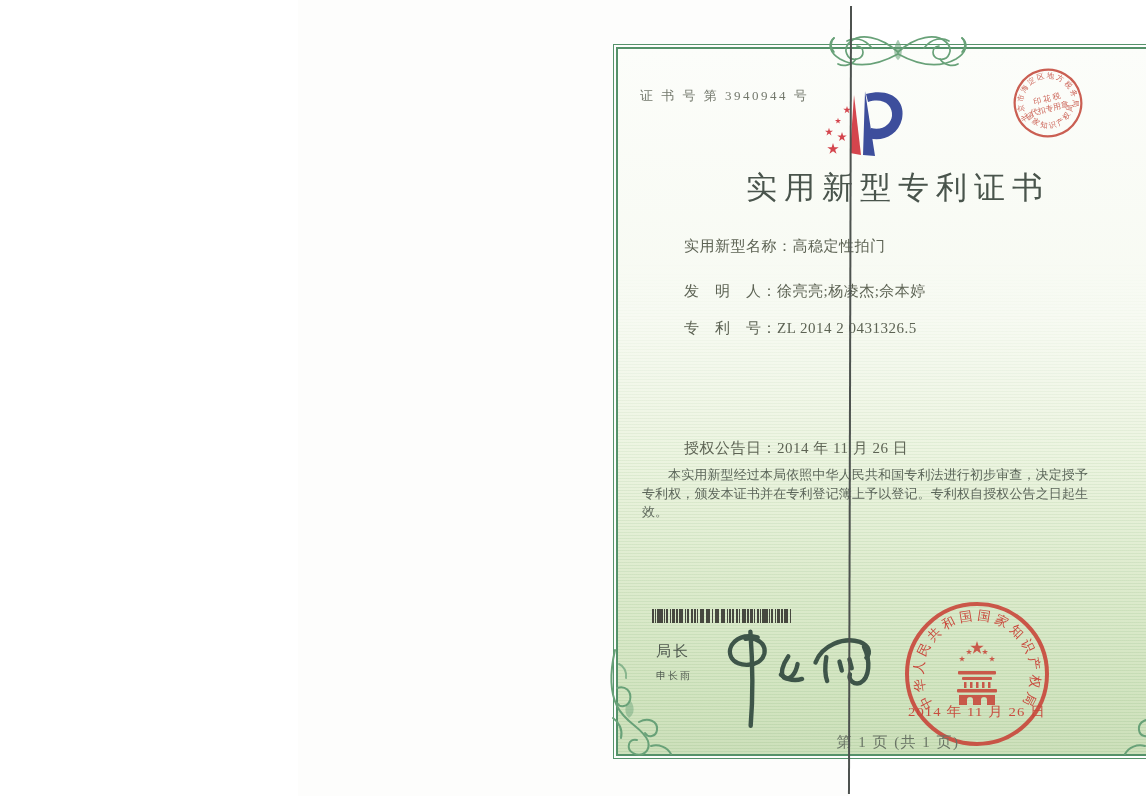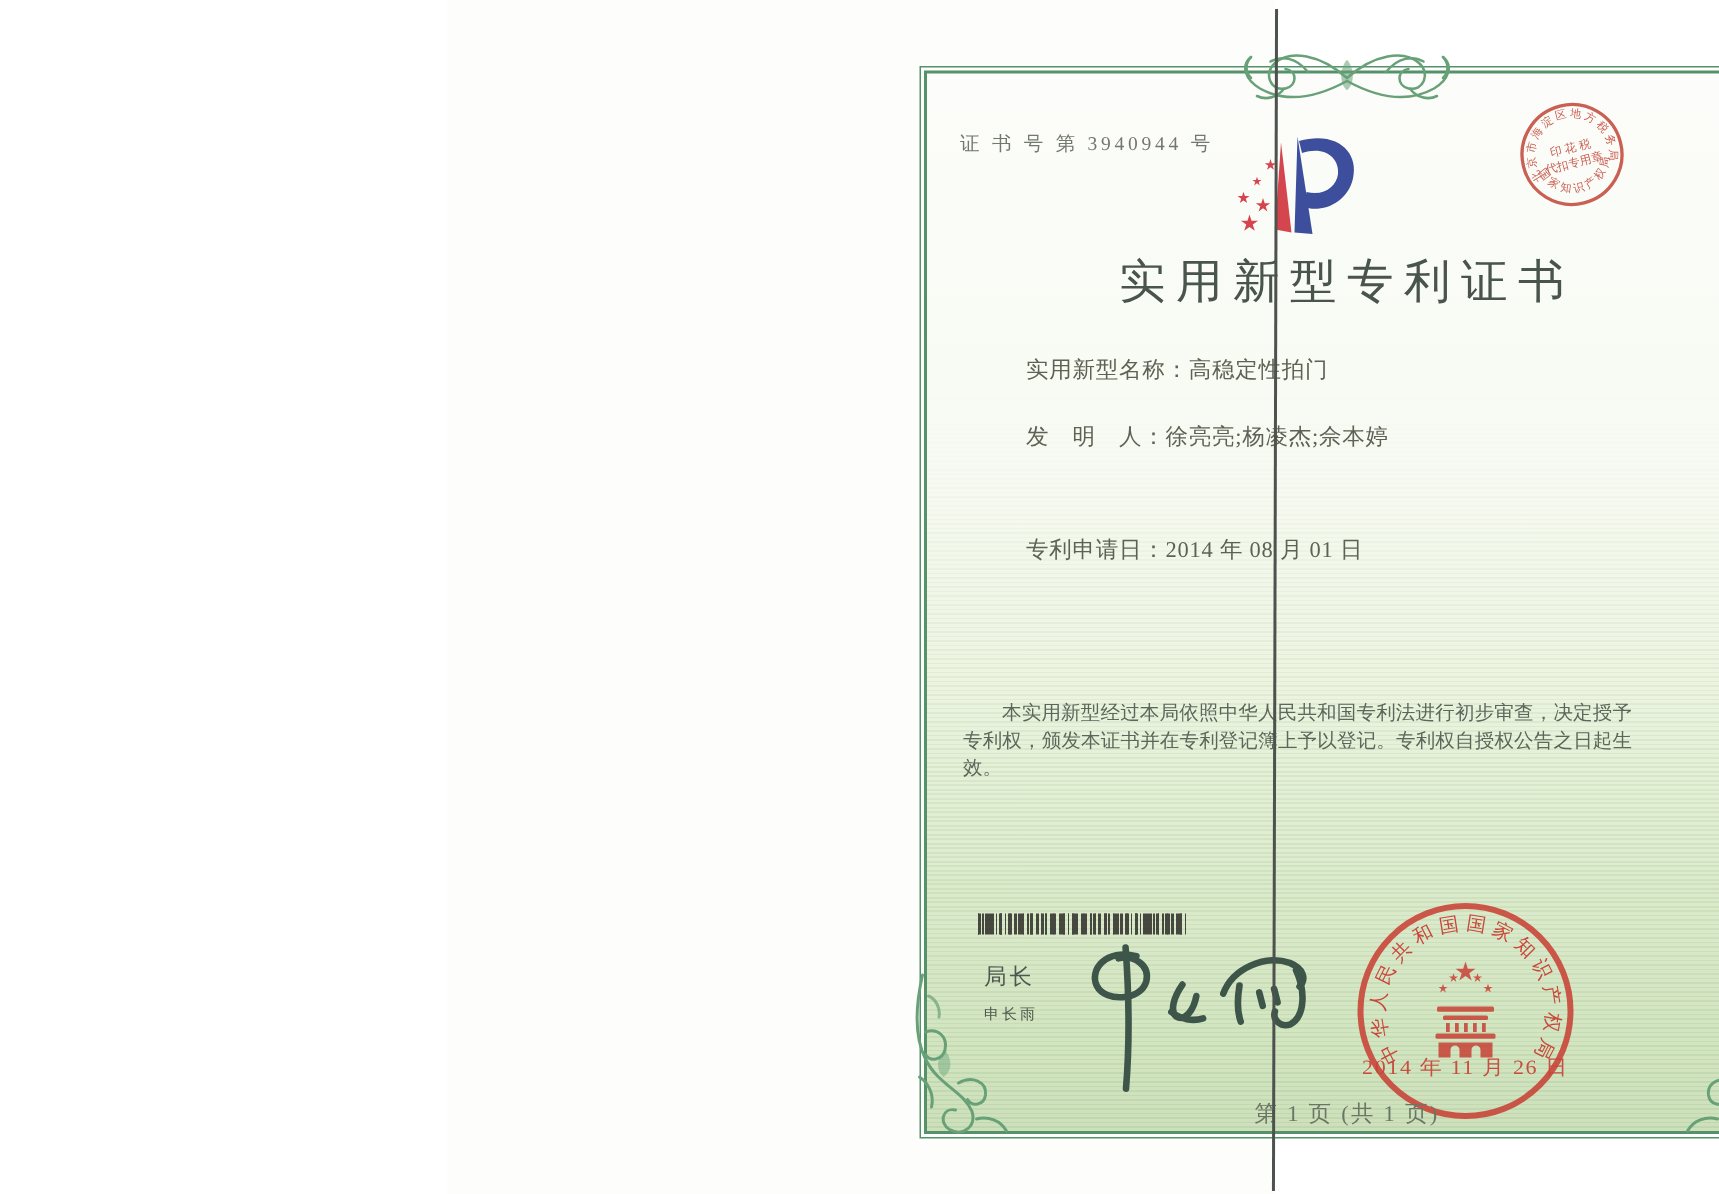--- a/index.html
+++ b/index.html
@@ -114,21 +114,22 @@
         <path d="M0,-1 L0.225,-0.31 0.95,-0.31 0.36,0.12 0.59,0.81 0,0.38 -0.59,0.81 -0.36,0.12 -0.95,-0.31 -0.225,-0.31 Z" transform="translate(35,47) scale(4.2)"></path>
         <path d="M0,-1 L0.225,-0.31 0.95,-0.31 0.36,0.12 0.59,0.81 0,0.38 -0.59,0.81 -0.36,0.12 -0.95,-0.31 -0.225,-0.31 Z" transform="translate(48,52) scale(5)"></path>
         <path d="M0,-1 L0.225,-0.31 0.95,-0.31 0.36,0.12 0.59,0.81 0,0.38 -0.59,0.81 -0.36,0.12 -0.95,-0.31 -0.225,-0.31 Z" transform="translate(39,64) scale(6)"></path>
       </g>
     </svg>
 
     <div class="title">实用新型专利证书</div>
 
     <div class="field-row row-0"><span>实用新型名称：</span><span>高稳定性拍门</span></div>
     <div class="field-row row-1"><span>发　明　人：</span><span>徐亮亮;杨凌杰;佘本婷</span></div>
-    <div class="field-row row-3"><span>专利申请日：</span><span>2014 年 08 月 01 日</span></div>
+    <div class="field-row row-2"><span>专　利　号：</span><span>ZL 2014 2 0431326.5</span></div>
+    <div class="field-row row-5"><span>授权公告日：</span><span>2014 年 11 月 26 日</span></div>
 
     <div class="paras">
       <p>本实用新型经过本局依照中华人民共和国专利法进行初步审查，决定授予专利权，颁发本证书并在专利登记簿上予以登记。专利权自授权公告之日起生效。</p>
     </div>
 
     <div class="barcode"></div>
 
     <div class="director-title">局长</div>
     <div class="director-name">申长雨</div>
 

